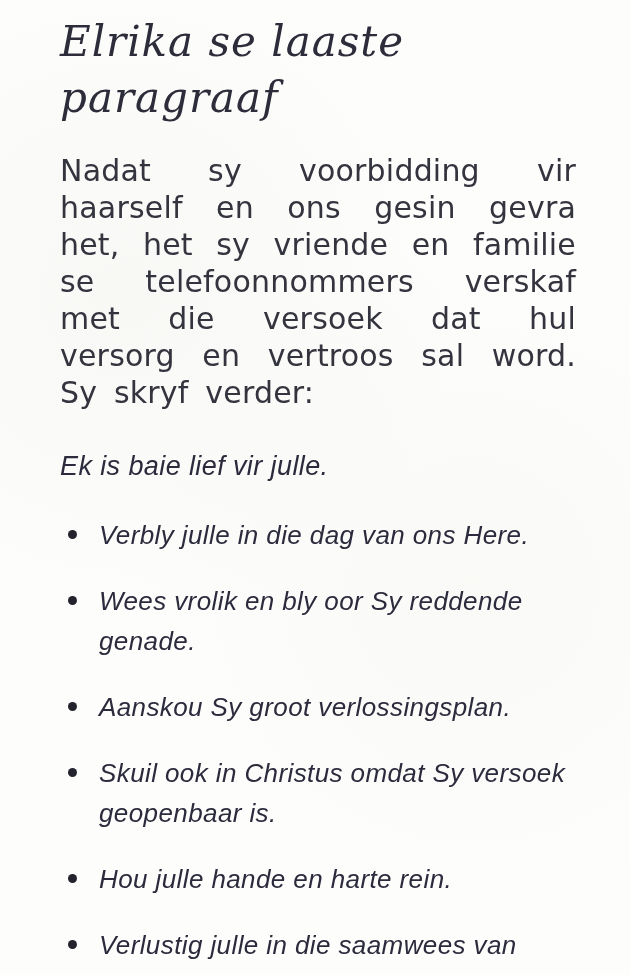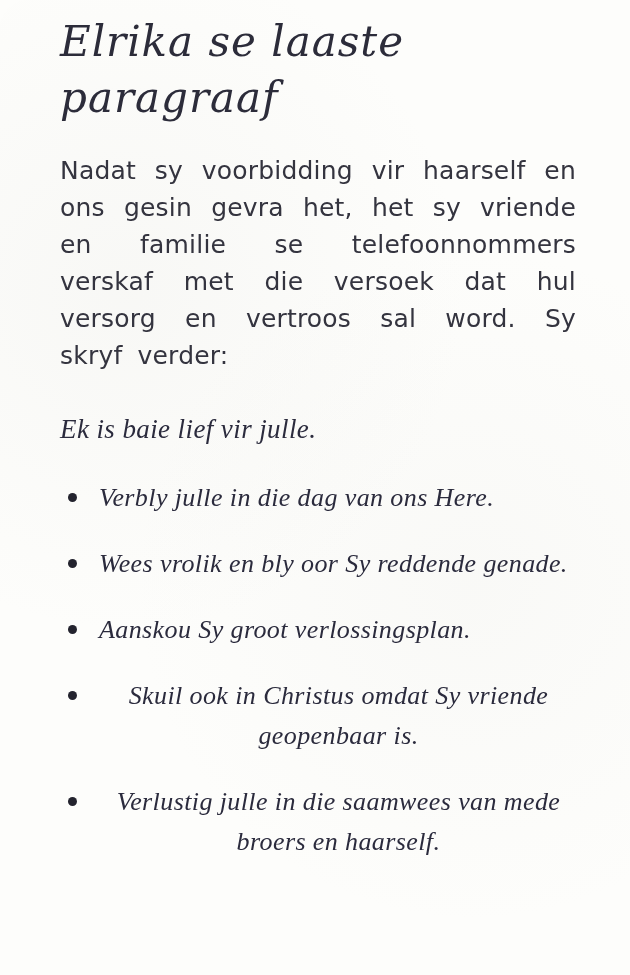--- a/index.html
+++ b/index.html
@@ -33,48 +33,47 @@
     font-weight: normal;
     font-size: 42px;
     line-height: 56px;
     letter-spacing: 1px;
     color: #2c2c3a;
   }
   .intro {
     margin: 0 0 38px 0;
     width: 516px;
     font-family: "DejaVu Sans", sans-serif;
-    font-size: 25px;
+    font-size: 30px;
     line-height: 37px;
     word-spacing: 7px;
     letter-spacing: 0.2px;
     text-align: justify;
     color: #34343f;
   }
   .script {
-    font-family: Liberation Serif, serif;
+    font-family: Liberation Sans, sans-serif;
     font-style: italic;
     letter-spacing: 0.4px;
     color: #2b2b3d;
   }
   .lead {
     margin: 0 0 32px 0;
     font-size: 27px;
     line-height: 34px;
   }
   ul.bullets {
     list-style: none;
     margin: 0 0 18px 0;
     padding: 0;
   }
   ul.bullets li {
     display: flex;
     align-items: flex-start;
     margin-bottom: 26px;
-    text-align: center;
   }
   ul.bullets li .dot {
     flex: 0 0 auto;
     width: 9px;
     height: 9px;
     border-radius: 50%;
     background: #23232e;
     margin: 15px 22px 0 8px;
   }
   ul.bullets li .bt {
@@ -102,21 +101,25 @@
     <li>
       <span class="dot"></span>
       <span class="bt script">Wees vrolik en bly oor Sy reddende genade.</span>
     </li>
     <li>
       <span class="dot"></span>
       <span class="bt script">Aanskou Sy groot verlossingsplan.</span>
     </li>
     <li>
       <span class="dot"></span>
-      <span class="bt script">Skuil ook in Christus omdat Sy vriende geopenbaar is.</span>
+      <span class="bt script">Skuil ook in Christus omdat Sy versoek geopenbaar is.</span>
+    </li>
+    <li>
+      <span class="dot"></span>
+      <span class="bt script">Hou julle hande en harte rein.</span>
     </li>
     <li>
       <span class="dot"></span>
       <span class="bt script">Verlustig julle in die saamwees van mede broers en haarself.</span>
     </li>
 
   </ul>
 
 </div>
 

